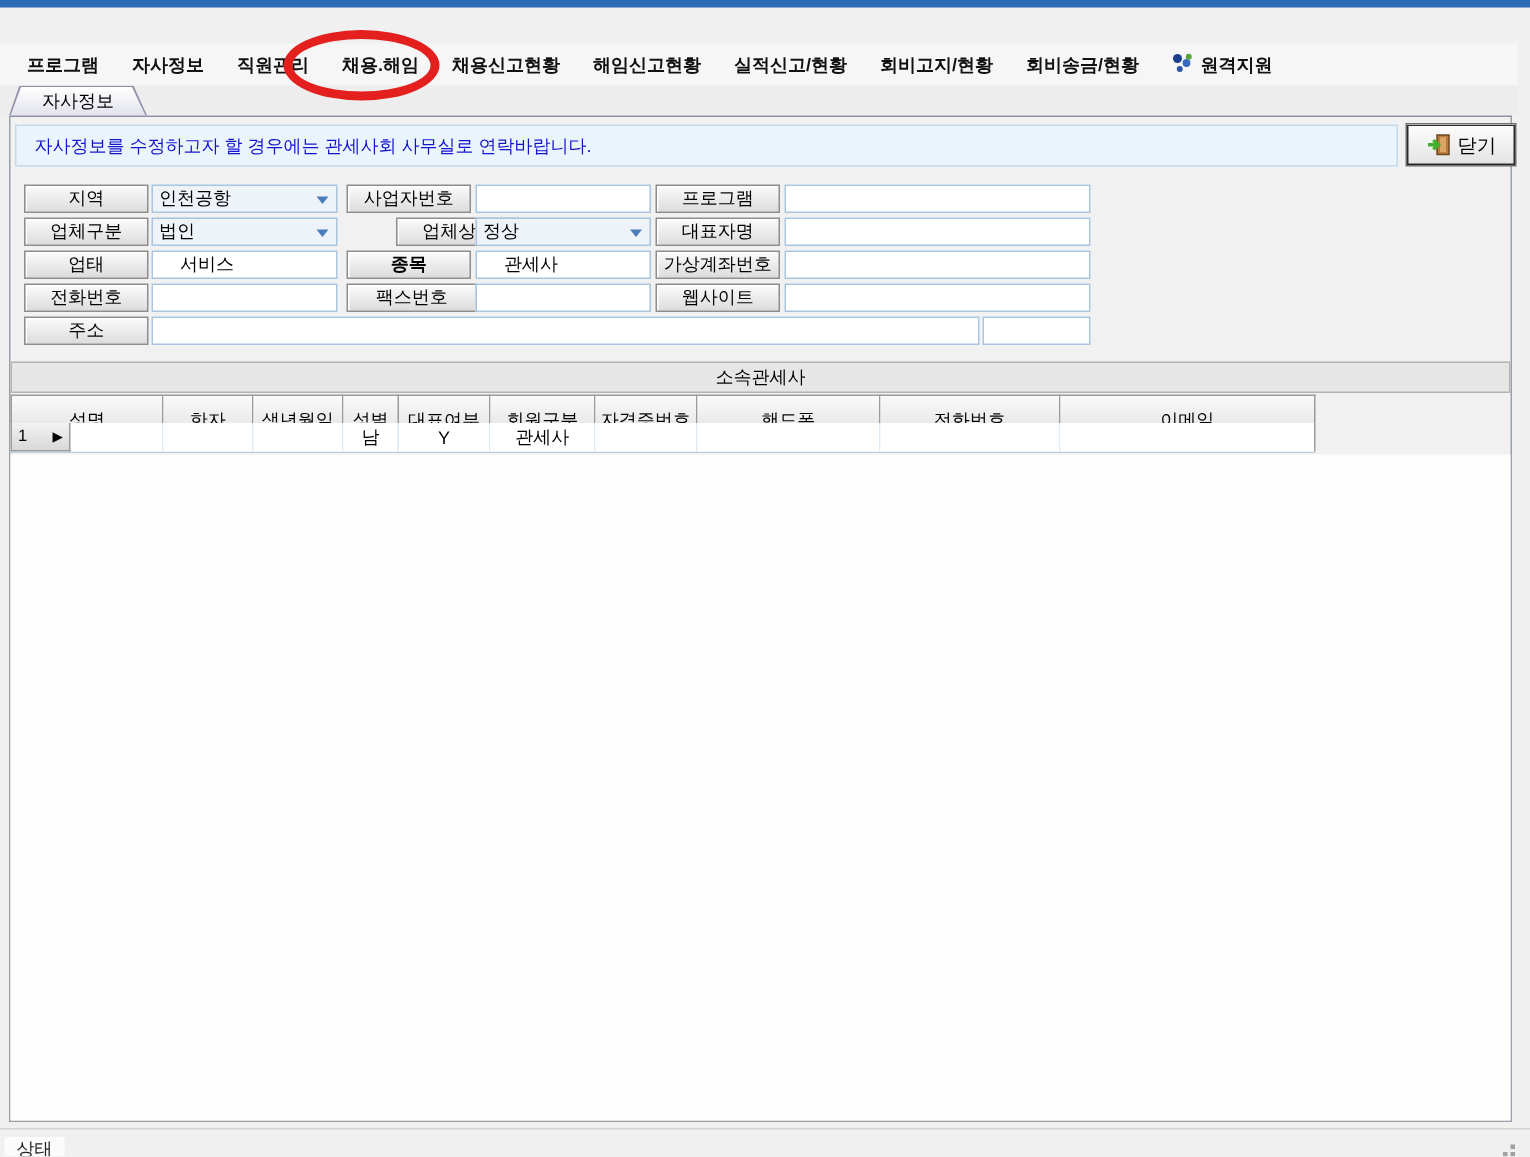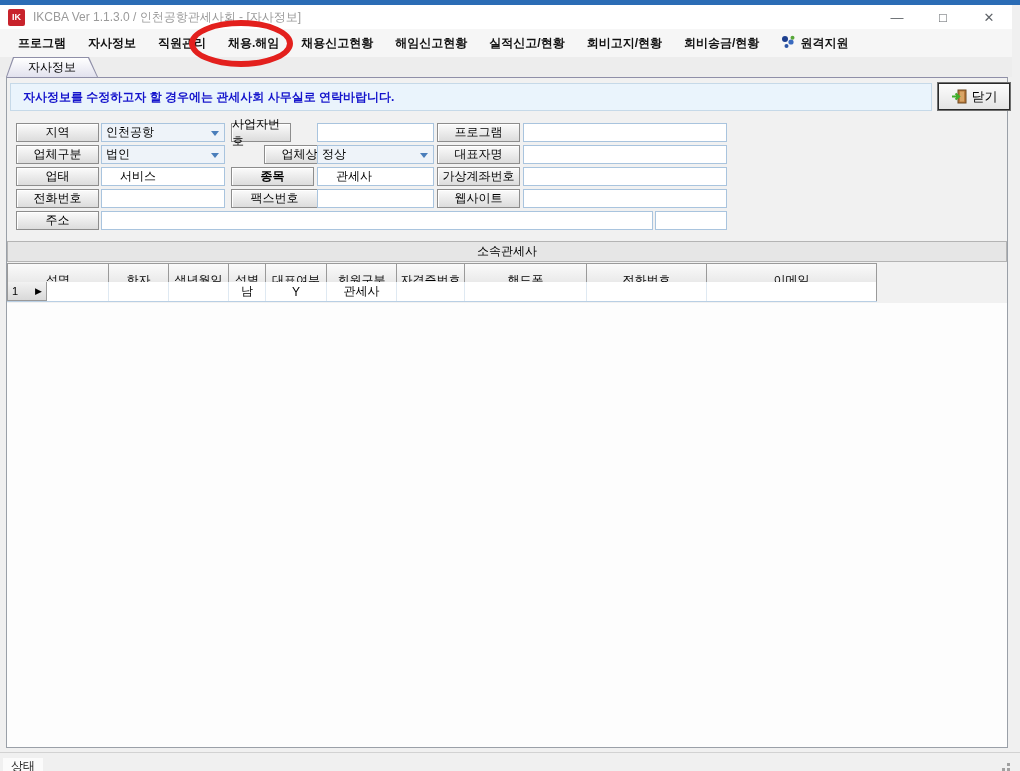--- a/index.html
+++ b/index.html
@@ -27,21 +27,21 @@
 
   
   .tabbar { position:absolute; left:0; top:57px; width:1012px; height:20px; background:#ededed; }
   .tab-outer { position:absolute; left:6px; bottom:0; width:92px; height:20px; background:#8f8fa8; clip-path:polygon(7px 0, calc(100% - 9px) 0, 100% 100%, 0 100%); }
   .tab-inner { position:absolute; left:1px; top:1px; width:90px; height:19px; background:linear-gradient(#ffffff,#e2e2ee); clip-path:polygon(7px 0, calc(100% - 9px) 0, 100% 100%, 0 100%); display:flex; align-items:center; justify-content:center; font-size:12px; color:#000; }
 
   
   .content { position:absolute; left:6px; top:77px; width:1002px; height:671px; background:#f1f1f1; border:1px solid #9aa0a8; border-top-color:#8f8fa8; }
 
   
-  .notice-box { position:absolute; left:3px; top:5px; width:922px; height:28px; background:#eaf4fc; border:1px solid #c6d9e8; display:flex; align-items:center; padding-left:12px; font-size:12px; font-weight:bold; color:#1414cc; }
+  .notice-box { position:absolute; left:3px; top:5px; width:922px; height:28px; background:#eaf4fc; border:1px solid #c6d9e8; display:flex; align-items:center; padding-left:12px; font-size:12px; font-weight:normal; color:#1414cc; }
   .close-btn { position:absolute; left:930px; top:4px; width:74px; height:29px; background:linear-gradient(#fdfdfd,#e3e3e3); border:1px solid #6e6e6e; box-shadow:0 0 0 1px #2a2a2a inset, 1px 1px 0 #ffffff inset; display:flex; align-items:center; justify-content:center; gap:5px; font-size:13px; color:#000; cursor:default; }
   .door-icon { width:16px; height:15px; position:relative; display:inline-block; }
   .door-icon svg { display:block; }
 
   
   .label-btn { position:absolute; height:19px; background:linear-gradient(#fbfbfb,#dcdcdc); border:1px solid #8d8d8d; box-shadow:1px 1px 0 #ffffff inset; display:flex; align-items:center; justify-content:center; font-size:12px; color:#000; }
   .txt-input { position:absolute; height:19px; background:#ffffff; border:1px solid #a9c4de; font-size:12px; padding:0 18px; font-family:inherit; color:#000; outline:none; }
   .select-box { position:absolute; height:19px; background:#eef3f9; border:1px solid #a9c4de; display:flex; align-items:center; padding-left:4px; font-size:12px; color:#000; cursor:default; }
   .dd-arrow { position:absolute; right:5px; top:7px; width:0; height:0; border-left:4px solid transparent; border-right:4px solid transparent; border-top:5px solid #4a7ebb; }
 
@@ -62,29 +62,20 @@
   .resize-grip { position:absolute; right:10px; bottom:3px; width:13px; height:13px; }
   .resize-grip i { position:absolute; width:3px; height:3px; background:#a0a0a0; }
 </style>
 </head>
 <body>
 
 <div class="screen">
 
   <div class="top-strip"></div>
 
-  <div class="titlebar">
-    <div class="app-logo">IK</div>
-    <div class="title-text">IKCBA Ver 1.1.3.0 / 인천공항관세사회 - [자사정보]</div>
-    <div class="win-controls">
-      <div class="win-btn">—</div>
-      <div class="win-btn">□</div>
-      <div class="win-btn">✕</div>
-    </div>
-  </div>
 
   <div class="menubar">
     <div class="menu-item">프로그램</div>
     <div class="menu-item">자사정보</div>
     <div class="menu-item">직원관리</div>
     <div class="menu-item">채용.해임</div>
     <div class="menu-item">채용신고현황</div>
     <div class="menu-item">해임신고현황</div>
     <div class="menu-item">실적신고/현황</div>
     <div class="menu-item">회비고지/현황</div>
@@ -124,21 +115,21 @@
           </svg>
       </span>
       <span>닫기</span>
     </div>
 
     <div class="label-btn" style="left:9px;  top:45px; width:83px;">지역</div>
     <div class="select-box" style="left:94px; top:45px; width:124px;">
       <span>인천공항</span>
       <span class="dd-arrow"></span>
     </div>
-    <div class="label-btn" style="left:224px; top:45px; width:60px;">사업자번호</div>
+    <div class="label-btn" style="left:224px; top:45px; width:83px;">사업자번호</div>
     <input class="txt-input" style="left: 310px; top: 45px; width: 117px;" value="">
     <div class="label-btn" style="left:430px; top:45px; width:83px;">프로그램</div>
     <input class="txt-input" style="left: 516px; top: 45px; width: 204px;" value="">
 
     <div class="label-btn" style="left:9px;  top:67px; width:83px;">업체구분</div>
     <div class="select-box" style="left:94px; top:67px; width:124px;">
       <span>법인</span>
       <span class="dd-arrow"></span>
     </div>
     <div class="label-btn" style="left:224px; top:67px; width:83px;margin-left:33px;">업체상태</div>

